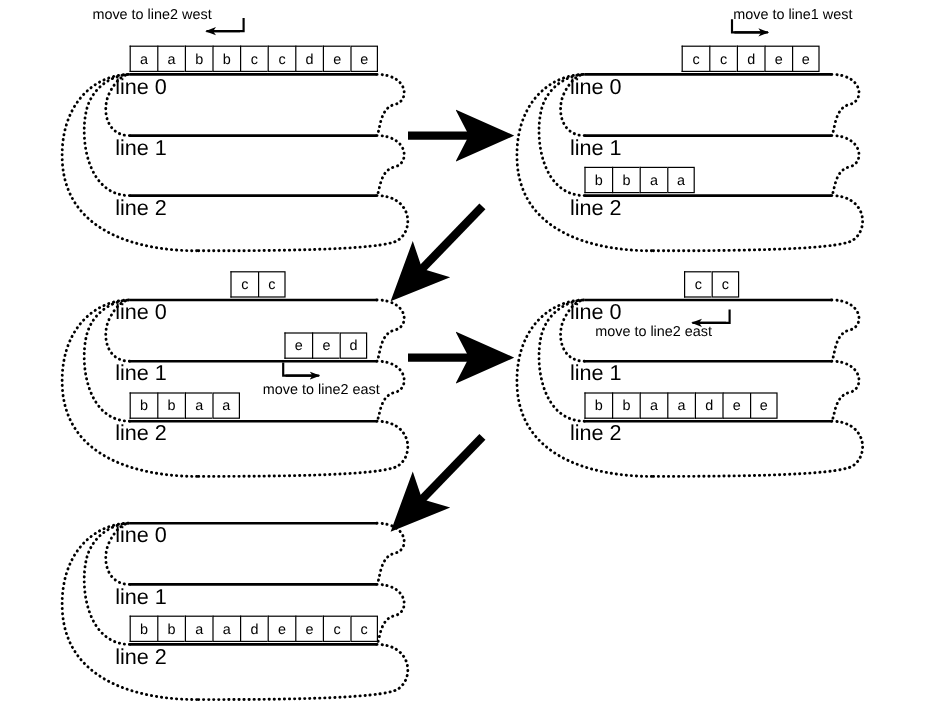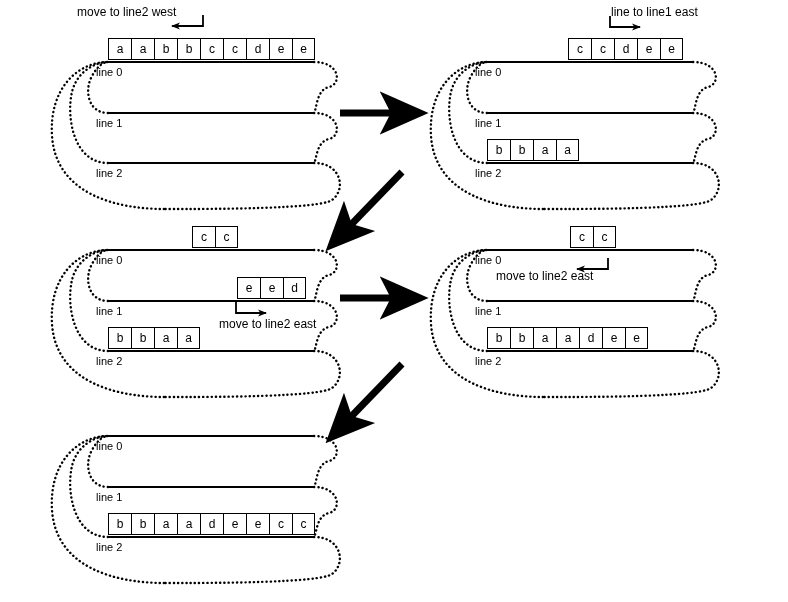--- a/index.html
+++ b/index.html
@@ -6,21 +6,21 @@
   html,body{margin:0;padding:0;background:#ffffff;}
   body{
     width:788px;height:602px;position:relative;overflow:hidden;
     font-family:"Liberation Sans","DejaVu Sans",sans-serif;
     color:#000;
   }
   #stage{position:absolute;left:0;top:0;width:788px;height:426px;}
   .panel{position:absolute;}
   .svg-layer{position:absolute;left:0;top:0;width:788px;height:602px;overflow:visible;}
   .line-label{
-    position:absolute;font-size:11px;line-height:12px;color:#000;white-space:nowrap;
+    position:absolute;font-size:18px;line-height:12px;color:#000;white-space:nowrap;
   }
   .tape{
     position:absolute;display:flex;height:22px;
   }
   .cell{
     width:23px;height:22px;box-sizing:border-box;
     border:1px solid #000;border-right:none;
     display:flex;align-items:center;justify-content:center;
     font-size:12px;line-height:12px;background:#fff;color:#000;
   }
@@ -133,21 +133,21 @@
     <div class="line-label" style="left:96px;top:66px;">line 0</div>
 
     <div class="tape" style="left:108px;top:89px;"></div>
     <div class="line-label" style="left:96px;top:117px;">line 1</div>
 
     <div class="tape" style="left:108px;top:139px;"></div>
     <div class="line-label" style="left:96px;top:167px;">line 2</div>
   </div>
 
   <div class="panel">
-    <div class="move-label" style="left:611px;top:6px;">line to line1 east</div>
+    <div class="move-label" style="left:611px;top:6px;">move to line1 west</div>
 
     <div class="tape" style="left:568px;top:38px;">
         <div class="cell">c</div>
         <div class="cell">c</div>
         <div class="cell">d</div>
         <div class="cell">e</div>
         <div class="cell">e</div>
       </div>
     <div class="line-label" style="left:475px;top:66px;">line 0</div>
 

